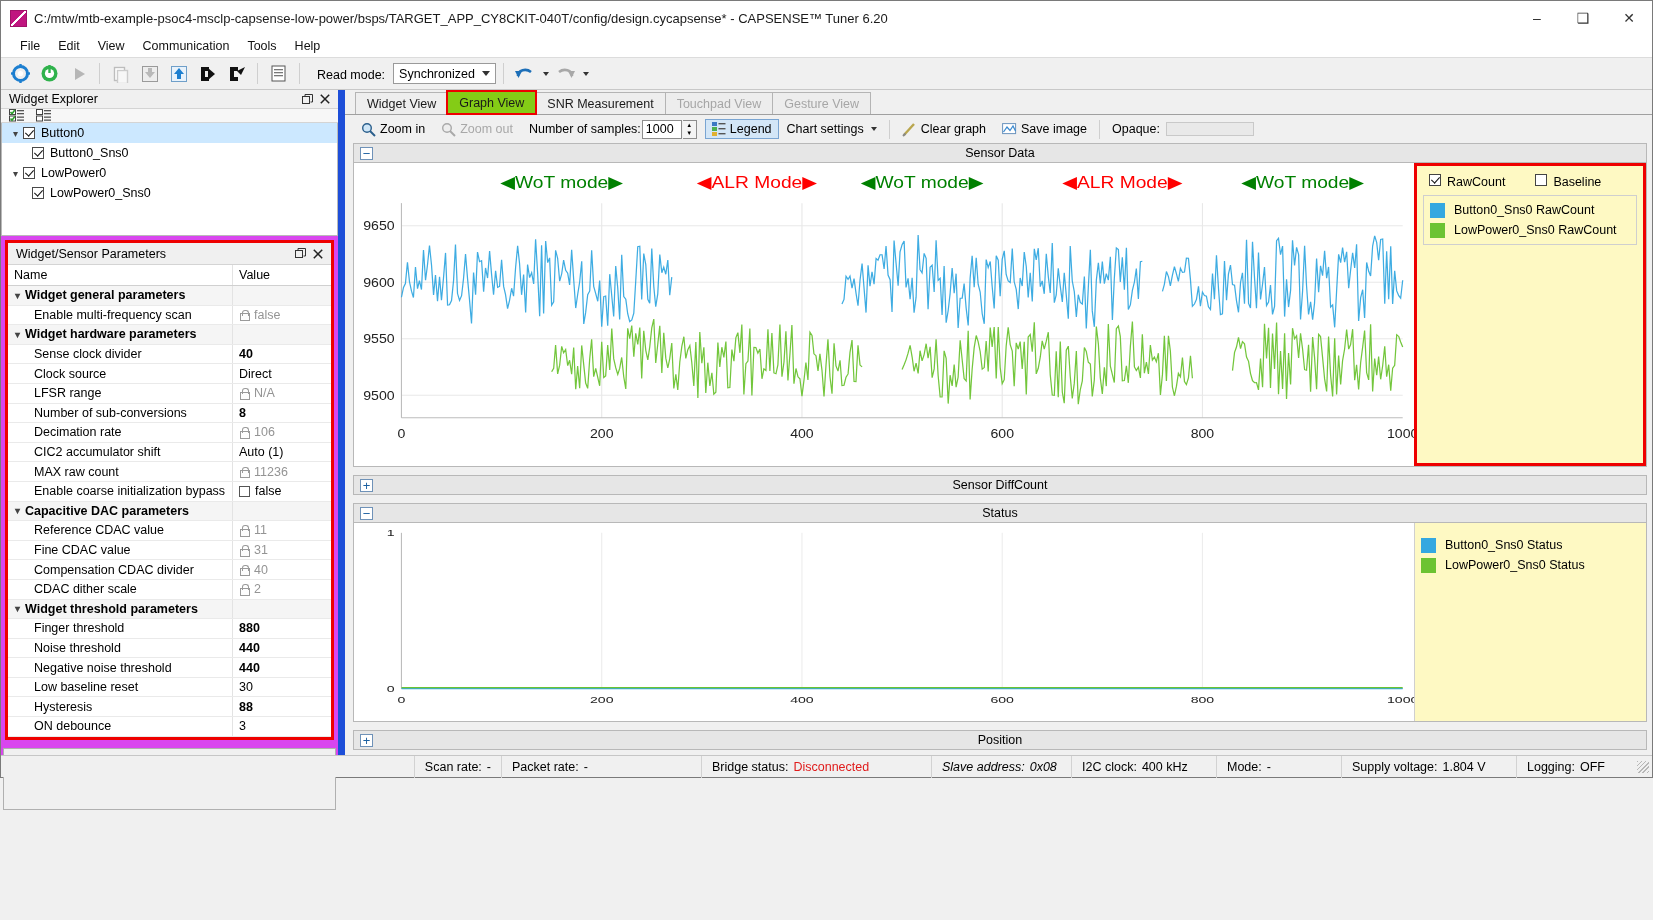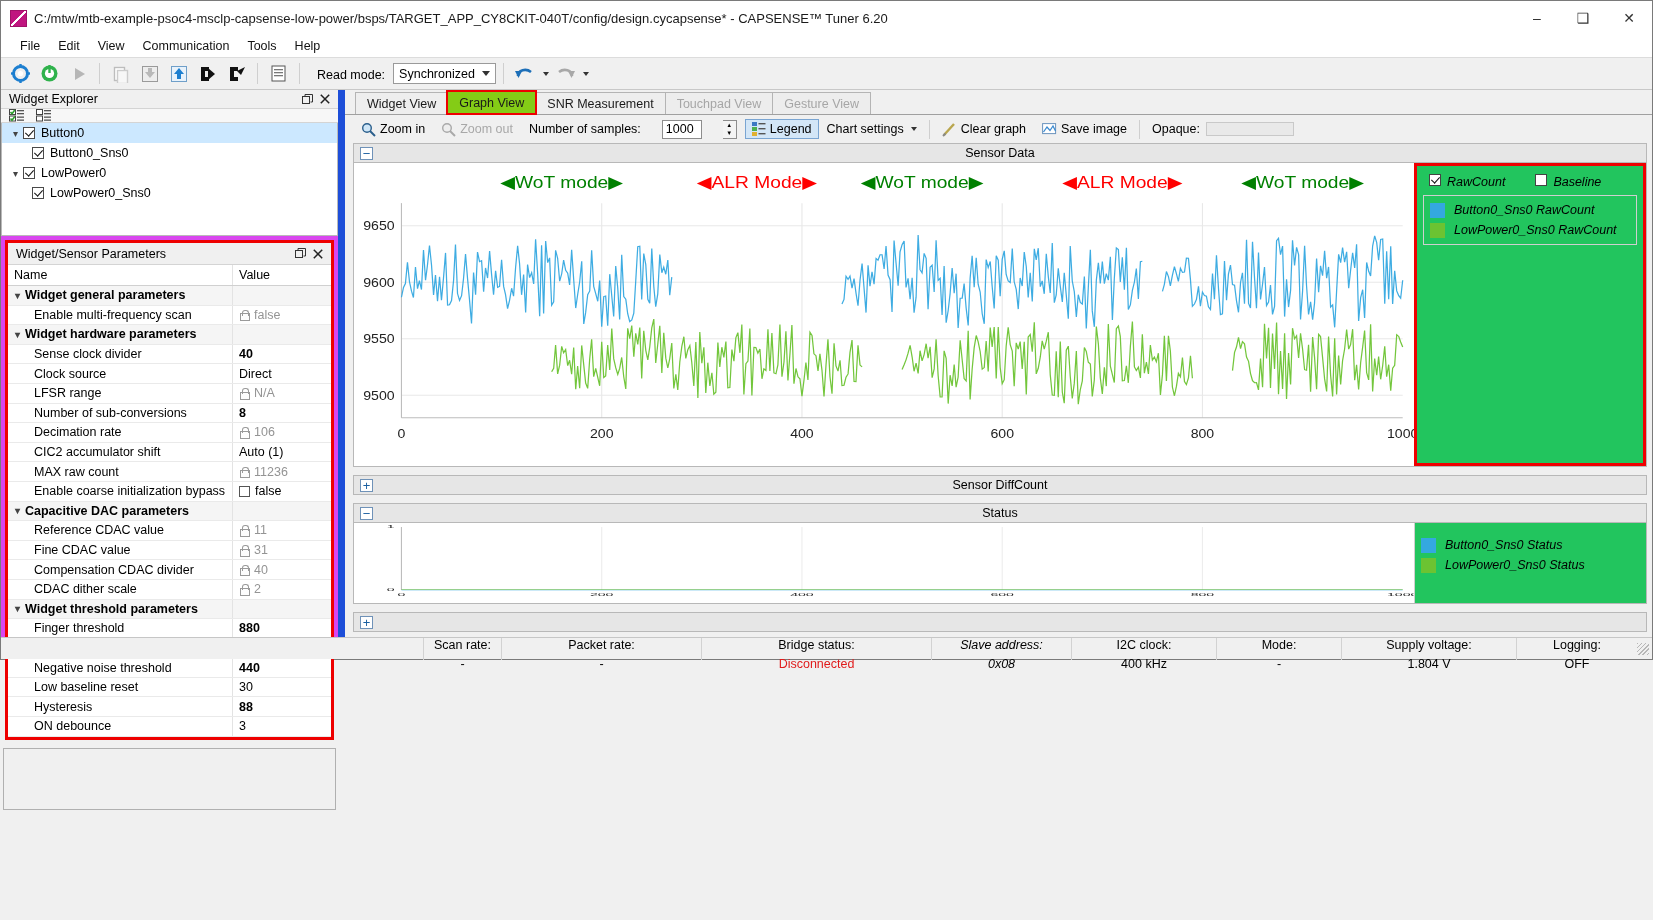--- a/index.html
+++ b/index.html
@@ -5,21 +5,21 @@
   * { box-sizing: border-box; }
   html, body { margin:0; padding:0; }
   body {
     width:1653px; height:920px;
     font-family:"Liberation Sans", sans-serif;
     font-size:12.5px;
     color:#000;
     background:#f0f0f0;
     overflow:hidden;
   }
-  .app { width:1653px; height:660px; position:relative; display:flex; flex-direction:column;
+  .app { width:1653px; height:778px; position:relative; display:flex; flex-direction:column;
          border:1px solid #7a7a7a; background:#f0f0f0;justify-content:space-between; }
 
   
   .titlebar { height:34px; background:#ffffff; display:flex; align-items:center;
               flex:0 0 34px; }
   .title-icon { width:17px; height:17px; margin:0 7px 0 9px; background:
       linear-gradient(135deg,#c0157f 0%, #c0157f 45%, #ffffff 45%, #ffffff 55%, #c0157f 55%);
       border:1px solid #a01168; position:relative; }
   .title-text { font-size:13px; color:#1a1a1a; white-space:nowrap; }
   .win-btns { margin-left:auto; display:flex; height:34px; }
@@ -135,41 +135,41 @@
   .panel-hdr { height:20px; background:#e6e6e6; border:1px solid #b8b8b8; display:flex;
                align-items:center; position:relative; flex:0 0 20px; }
   .panel-hdr .ttl { position:absolute; left:0; right:0; text-align:center; font-size:12.5px; }
   .pm-box { width:13px; height:13px; border:1px solid #6f92b8; background:#fff; margin-left:6px;
             display:flex; align-items:center; justify-content:center; color:#1a5fa0;
             font-size:13px; line-height:1; font-family:"Liberation Sans",sans-serif; z-index:2;}
 
   .chart-area { display:flex; border:1px solid #b8b8b8; border-top:none; background:#fff;
                 min-height:0; }
   .plot-box { flex:1 1 auto; background:#fff; position:relative; min-width:0; }
-  .legend-box { width:232px; flex:0 0 232px; border-left:1px solid #cfcfcf; background:#22c55e;
-                padding:6px;font-style:italic; }
+  .legend-box { width:232px; flex:0 0 232px; border-left:1px solid #cfcfcf; background:#fef9c3;
+                padding:6px; }
   .legend-box.hl { border:3px solid #ee0000; }
   .lg-head { display:flex; gap:30px; align-items:center; font-size:12.5px; padding:2px 4px 6px 6px;}
   .lg-chk { width:12px; height:12px; border:1px solid #444; background:#fff; position:relative;
             display:inline-block; margin-right:6px; }
   .lg-chk.on::after { content:""; position:absolute; left:3px; top:0px; width:4px; height:7px;
             border:solid #111; border-width:0 1.6px 1.6px 0; transform:rotate(42deg); }
   .lg-inner { border:1px solid #cfcfcf; padding:4px 6px; }
   .lg-row { display:flex; align-items:center; gap:9px; font-size:12.5px; height:20px; }
   .sw { width:15px; height:15px; flex:0 0 15px; }
 
   svg { display:block; }
   .ann { font-size:17px; font-weight:500; font-family:"Liberation Sans",sans-serif; }
   .axl { font-size:12.5px; fill:#222; font-family:"Liberation Sans",sans-serif; }
 
   
   .statusbar { height:22px; flex:0 0 22px; background:#f0f0f0; border-top:1px solid #c6c6c6;
                display:flex; align-items:center; font-size:12.5px; }
   .sb-cell { display:flex; align-items:center; gap:5px; padding:0 10px; height:22px;
-             border-right:1px solid #d2d2d2; white-space:nowrap;flex-direction:column; }
+             border-right:1px solid #d2d2d2; white-space:nowrap; }
   .sb-first { flex:1 1 auto; border-right:1px solid #d2d2d2; }
   .red { color:#e01b1b; }
   .sb-grip { width:12px; height:12px; margin-left:auto; margin-right:3px;
              background:repeating-linear-gradient(135deg,#b7b7b7 0 1px,transparent 1px 3px); }
 </style>
 </head>
 <body>
 
 <div class="app">
 
@@ -594,21 +594,21 @@
         </div>
         <div class="gt-item disabled">
           <span>
             <svg width="15" height="15" viewBox="0 0 15 15">
                 <circle cx="6" cy="6" r="4.3" fill="#eeeeee" stroke="#a9a9a9" stroke-width="1.4"></circle>
                 <line x1="9" y1="9" x2="14" y2="14" stroke="#a9a9a9" stroke-width="2"></line>
               </svg>
           </span>
           <span>Zoom out</span>
         </div>
-        <div class="gt-item" style="gap:21px;">
+        <div class="gt-item" style="gap:1px;">
           <span>Number of samples:</span>
           <span class="spin">1000</span>
           <span class="spin-btns">
               <div>▲</div>
               <div>▼</div>
             </span>
         </div>
         <div class="legend-btn">
           <span>
             <svg width="14" height="14" viewBox="0 0 14 14">
@@ -757,20 +757,21 @@
               <div class="lg-row">
                 <span class="sw" style="background:#6cc332"></span>
                 <span>LowPower0_Sns0 Status</span>
               </div>
             </div>
           </div>
         </div>
 
         <div class="panel-hdr" style="margin-top:5px;margin-bottom:5px;">
           <span class="pm-box">+</span>
+          <span class="ttl">Position</span>
         </div>
 
       </div>
     </div>
   </div>
 
   <div class="statusbar">
     <div class="sb-cell sb-first"></div>
     <div class="sb-cell">
       <span>Scan rate:</span>

